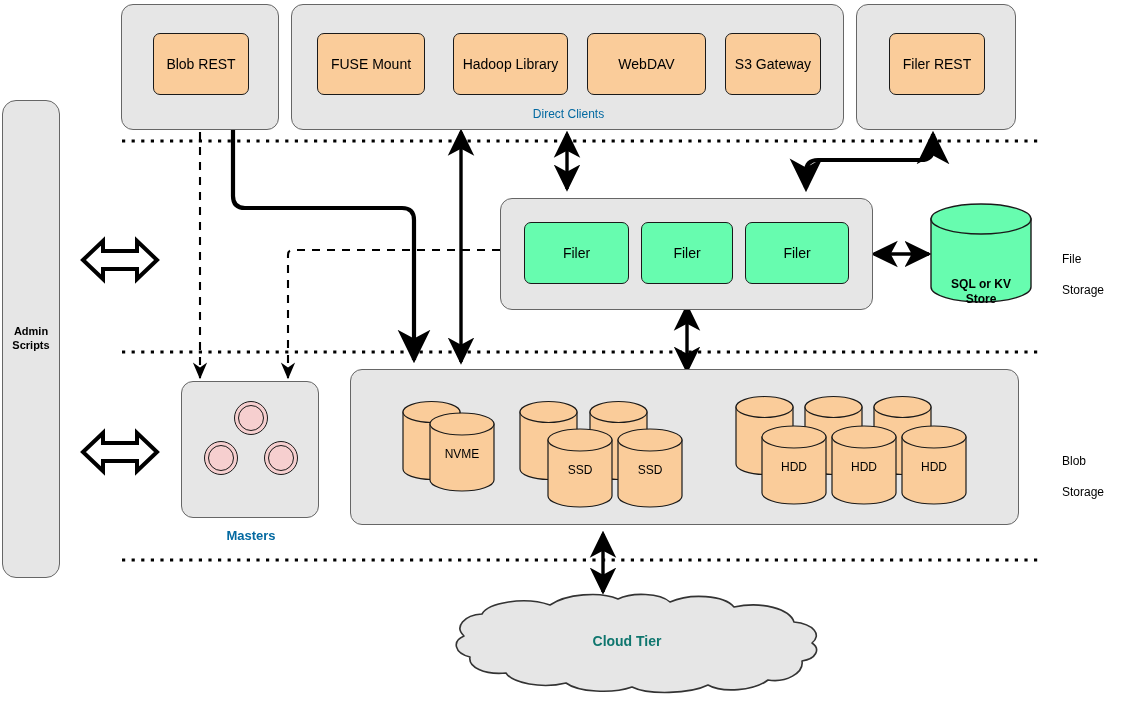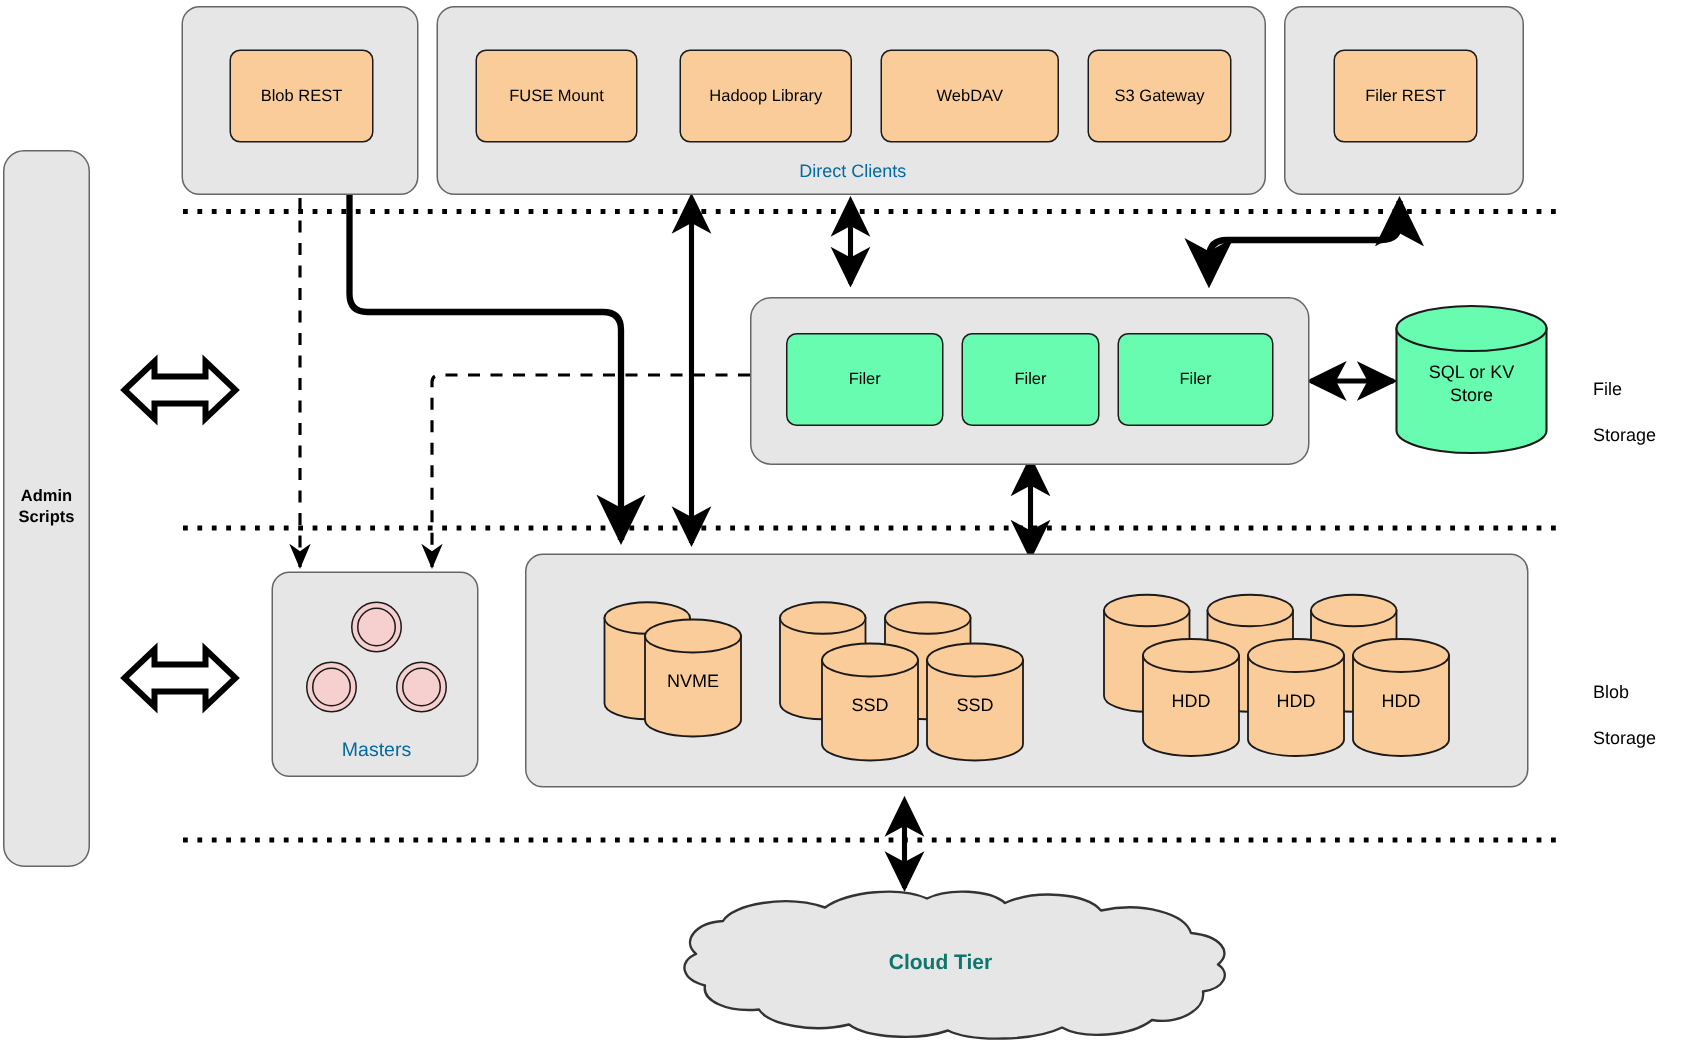--- a/index.html
+++ b/index.html
@@ -27,35 +27,35 @@
   
   .node{
     position:absolute;
     box-sizing:border-box;
     border:1px solid #1a1a1a;
     border-radius:7px;
     display:flex;
     align-items:center;
     justify-content:center;
     text-align:center;
-    font-size:11px;
+    font-size:14px;
     color:#000000;
     line-height:1.15;
   }
   .node.orange{background:#FACC9A;}
   .node.green{background:#67FCAF;}
 
   .grouplabel{
     position:absolute;
     font-size:12px;
     color:#0369a1;
     text-align:center;
     white-space:nowrap;
   }
-  .boldlabel{font-weight:normal;}
+  .boldlabel{font-weight:bold;margin-top:36px;}
 
   
   #admin-scripts{
     position:absolute;
     background:#E6E6E6;
     border:1px solid #666666;
     border-radius:14px;
     box-sizing:border-box;
     display:flex;
     align-items:center;
@@ -213,21 +213,21 @@
 
     <div class="grouplabel" style="left:0;top:102px;width:553px;">Direct Clients</div>
   </div>
 
   <div class="group" style="left:856px;top:4px;width:160px;height:126px;padding-left:40px;">
     <div class="node orange" style="left:32px;top:28px;width:96px;height:62px;">
       <span>Filer REST</span>
     </div>
   </div>
 
-  <div class="group" style="left:500px;top:198px;width:373px;height:112px;border-radius:14px;">
+  <div class="group" style="left:500px;top:198px;width:373px;height:112px;">
     <div class="node green" style="left:23px;top:23px;width:105px;height:62px;">
       <span>Filer</span>
     </div>
     <div class="node green" style="left:140px;top:23px;width:92px;height:62px;">
       <span>Filer</span>
     </div>
     <div class="node green" style="left:244px;top:23px;width:104px;height:62px;">
       <span>Filer</span>
     </div>
   </div>

